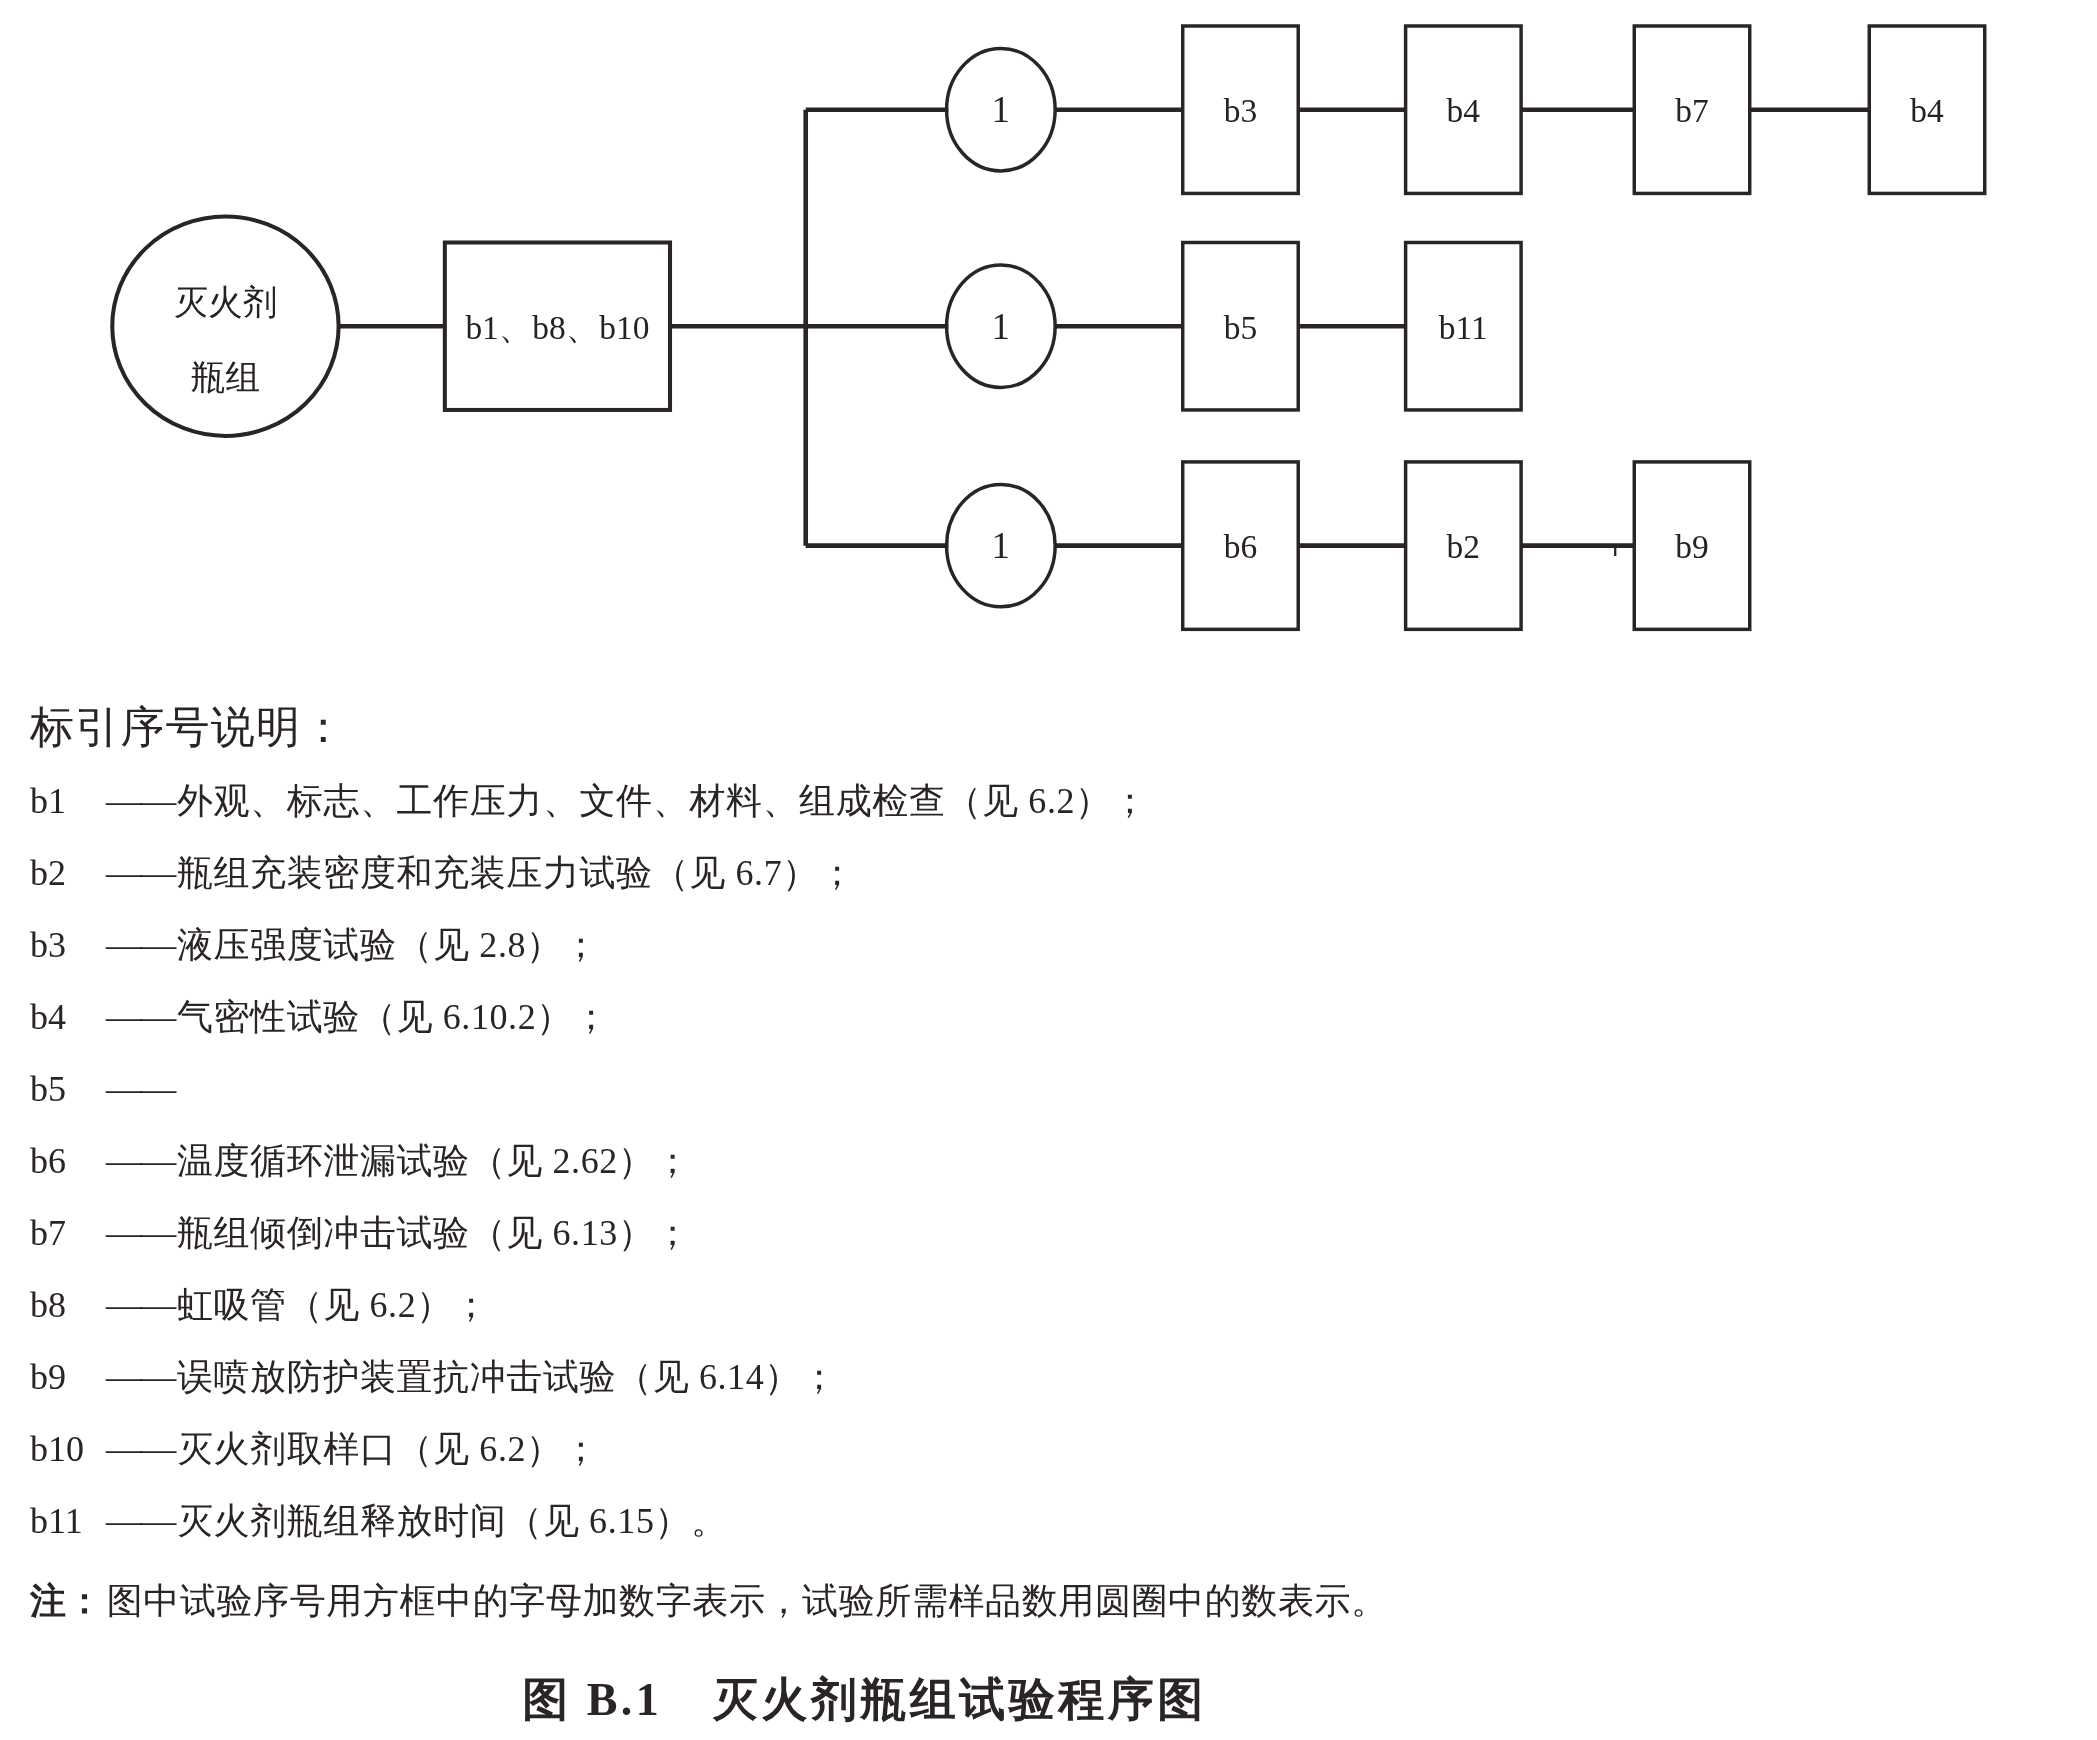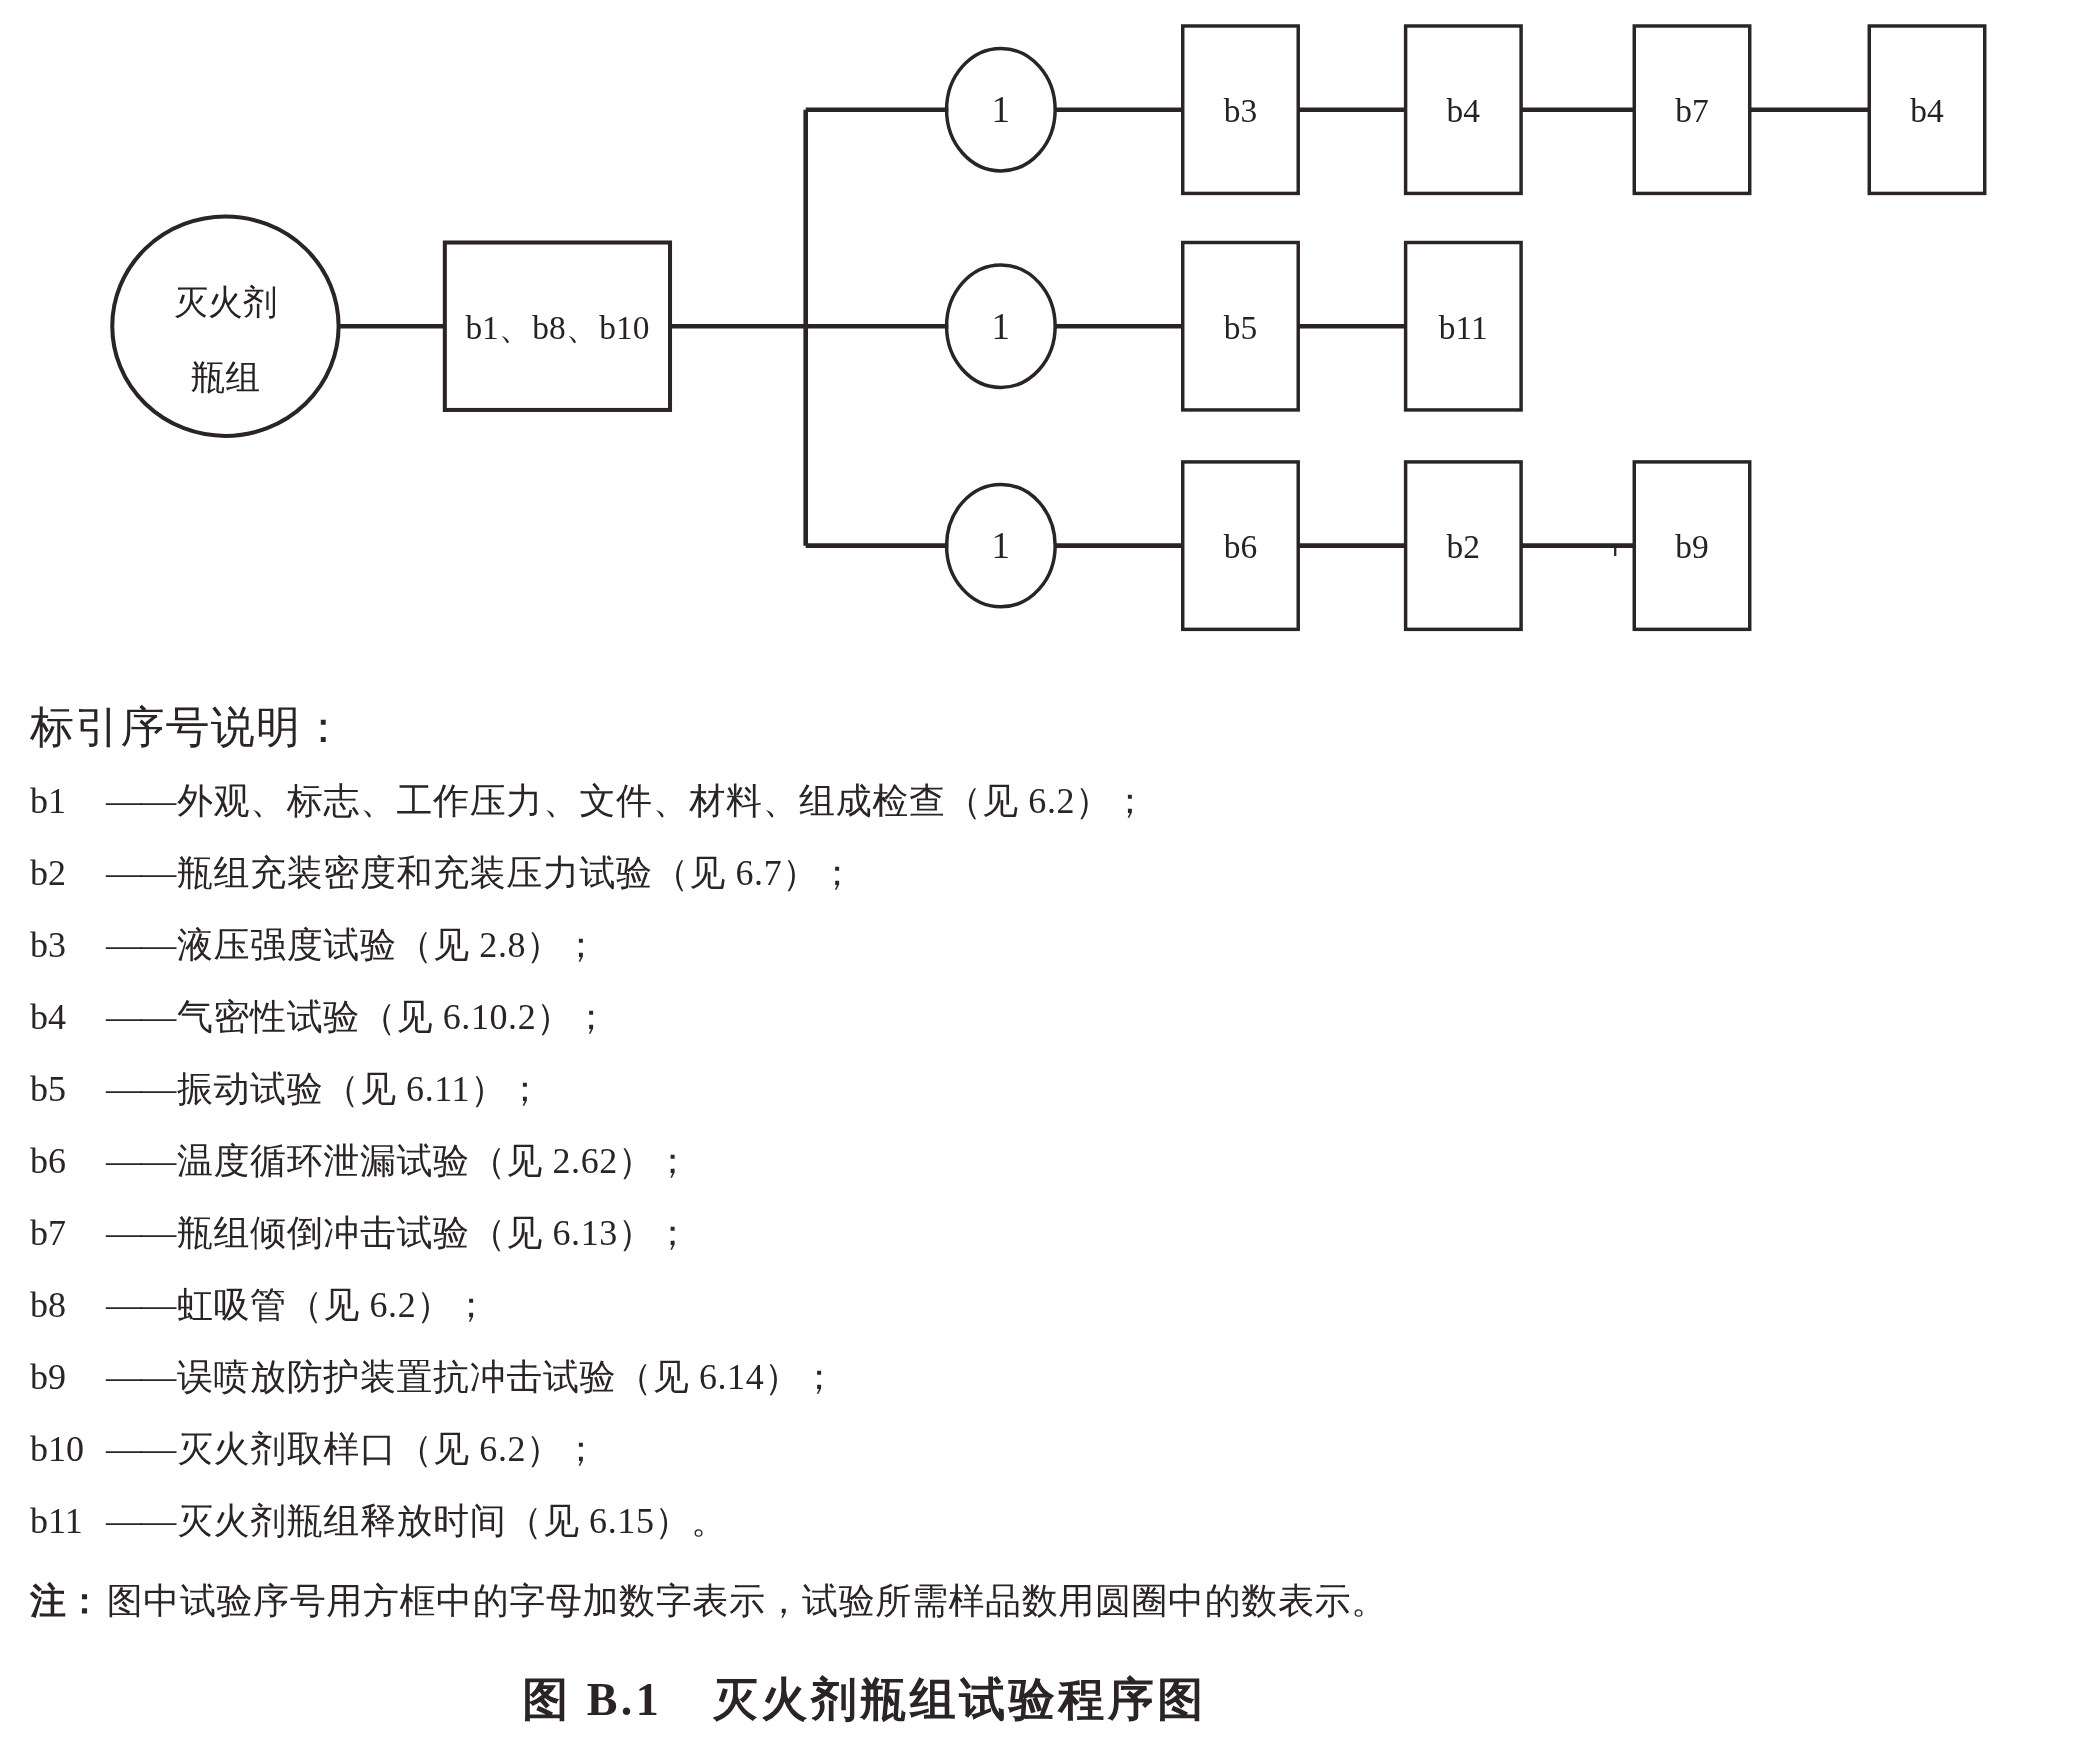--- a/index.html
+++ b/index.html
@@ -135,21 +135,20 @@
       <span class="ltext">液压强度试验（见 2.8）；</span>
     </div>
     <div class="lrow">
       <span class="lkey">b4</span>
       <span class="ldash">——</span>
       <span class="ltext">气密性试验（见 6.10.2）；</span>
     </div>
     <div class="lrow">
       <span class="lkey">b5</span>
       <span class="ldash">——</span>
-      <span class="ltext">振动试验（见 6.11）；</span>
     </div>
     <div class="lrow">
       <span class="lkey">b6</span>
       <span class="ldash">——</span>
       <span class="ltext">温度循环泄漏试验（见 2.62）；</span>
     </div>
     <div class="lrow">
       <span class="lkey">b7</span>
       <span class="ldash">——</span>
       <span class="ltext">瓶组倾倒冲击试验（见 6.13）；</span>

